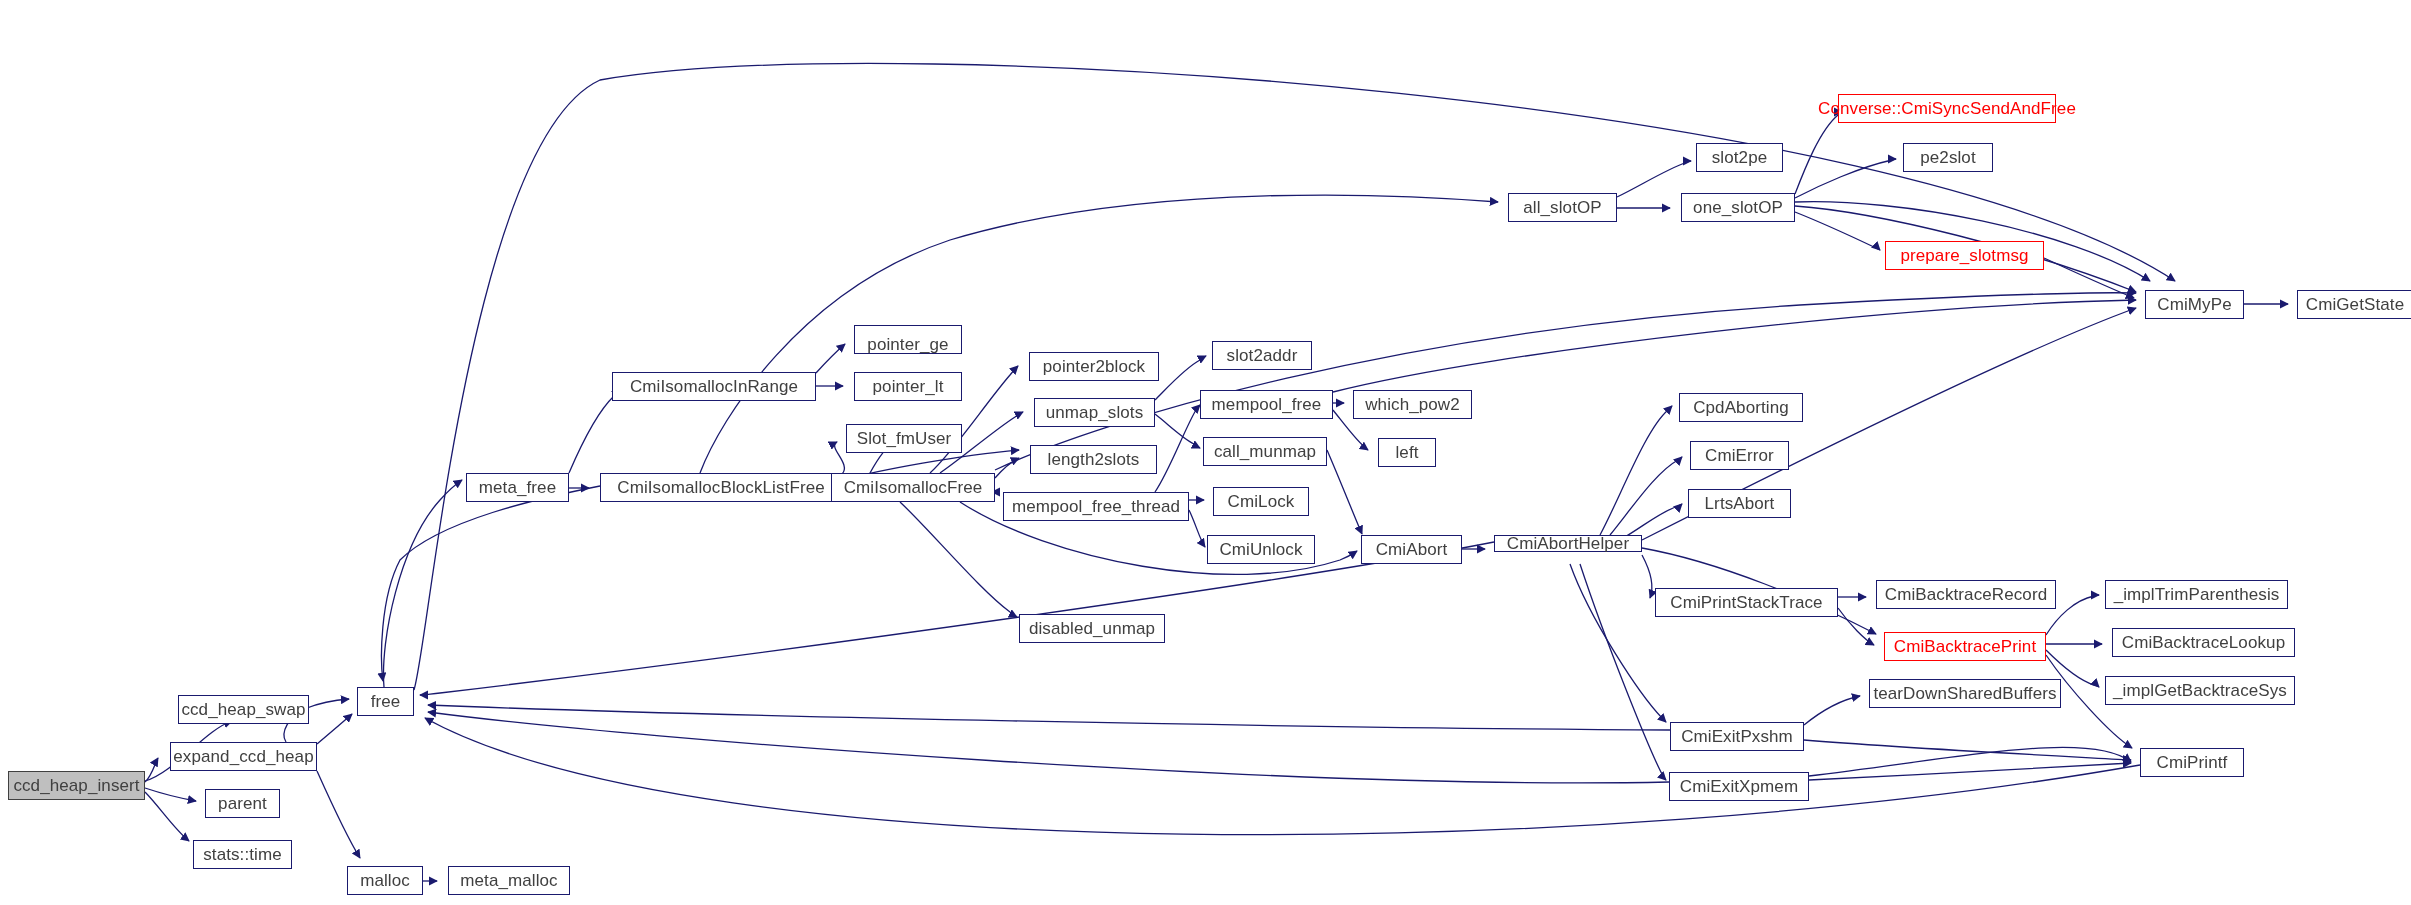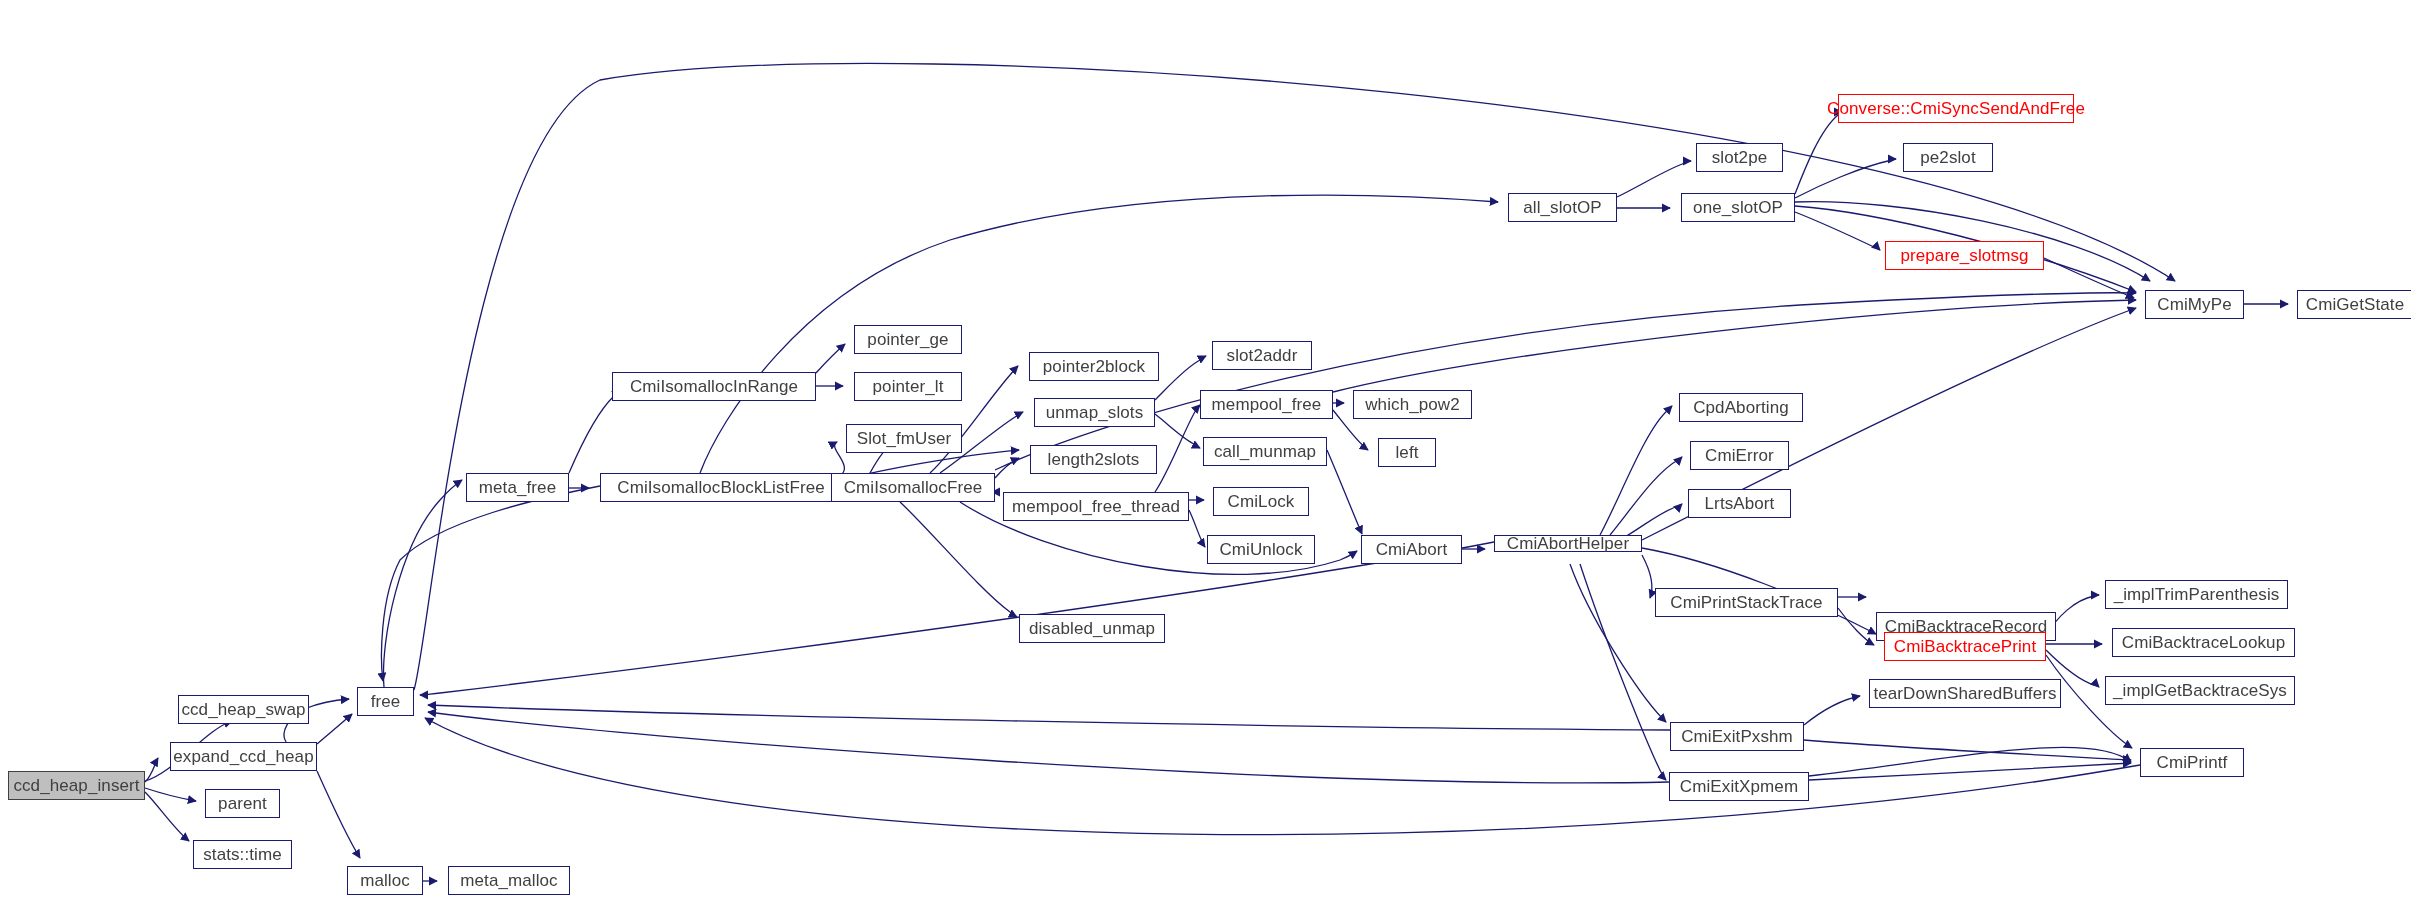--- a/index.html
+++ b/index.html
@@ -155,21 +155,21 @@
       </div>
       <div class="gnode" style="left: 466px; top: 473px; width: 103px; height: 29px;">
         <span>meta_free</span>
       </div>
       <div class="gnode" style="left: 612px; top: 372px; width: 204px; height: 29px;">
         <span>CmiIsomallocInRange</span>
       </div>
       <div class="gnode" style="left: 600px; top: 473px; width: 242px; height: 29px;">
         <span>CmiIsomallocBlockListFree</span>
       </div>
-      <div class="gnode" style="left: 854px; top: 325px; width: 108px; height: 29px;">
+      <div class="gnode" style="left: 854px; top: 325px; width: 108px; height: 29px; align-items: flex-end;">
         <span>pointer_ge</span>
       </div>
       <div class="gnode" style="left: 854px; top: 372px; width: 108px; height: 29px;">
         <span>pointer_lt</span>
       </div>
       <div class="gnode" style="left: 846px; top: 424px; width: 116px; height: 29px;">
         <span>Slot_fmUser</span>
       </div>
       <div class="gnode" style="left: 831px; top: 473px; width: 164px; height: 29px;">
         <span>CmiIsomallocFree</span>
@@ -227,21 +227,21 @@
       </div>
       <div class="gnode" style="left: 1655px; top: 588px; width: 183px; height: 29px;">
         <span>CmiPrintStackTrace</span>
       </div>
       <div class="gnode" style="left: 1670px; top: 722px; width: 134px; height: 29px;">
         <span>CmiExitPxshm</span>
       </div>
       <div class="gnode" style="left: 1669px; top: 772px; width: 140px; height: 29px;">
         <span>CmiExitXpmem</span>
       </div>
-      <div class="gnode" style="left: 1876px; top: 580px; width: 180px; height: 29px; margin-top: 32px;">
+      <div class="gnode" style="left: 1876px; top: 580px; width: 180px; height: 29px;">
         <span>CmiBacktraceRecord</span>
       </div>
       <div class="gnode danger" style="left: 1884px; top: 632px; width: 162px; height: 29px;">
         <span>CmiBacktracePrint</span>
       </div>
       <div class="gnode" style="left: 1869px; top: 679px; width: 192px; height: 29px;">
         <span>tearDownSharedBuffers</span>
       </div>
       <div class="gnode" style="left: 2105px; top: 580px; width: 183px; height: 29px;">
         <span>_implTrimParenthesis</span>
@@ -257,21 +257,21 @@
       </div>
       <div class="gnode" style="left: 1508px; top: 193px; width: 109px; height: 29px;">
         <span>all_slotOP</span>
       </div>
       <div class="gnode" style="left: 1681px; top: 193px; width: 114px; height: 29px;">
         <span>one_slotOP</span>
       </div>
       <div class="gnode" style="left: 1696px; top: 143px; width: 87px; height: 29px;">
         <span>slot2pe</span>
       </div>
-      <div class="gnode danger" style="left: 1838px; top: 94px; width: 236px; height: 29px;">
+      <div class="gnode danger" style="left: 1838px; top: 94px; width: 218px; height: 29px;">
         <span>Converse::CmiSyncSendAndFree</span>
       </div>
       <div class="gnode" style="left: 1903px; top: 143px; width: 90px; height: 29px;">
         <span>pe2slot</span>
       </div>
       <div class="gnode danger" style="left: 1885px; top: 241px; width: 159px; height: 29px;">
         <span>prepare_slotmsg</span>
       </div>
       <div class="gnode" style="left: 2145px; top: 290px; width: 99px; height: 29px; align-items: center;">
         <span>CmiMyPe</span>

